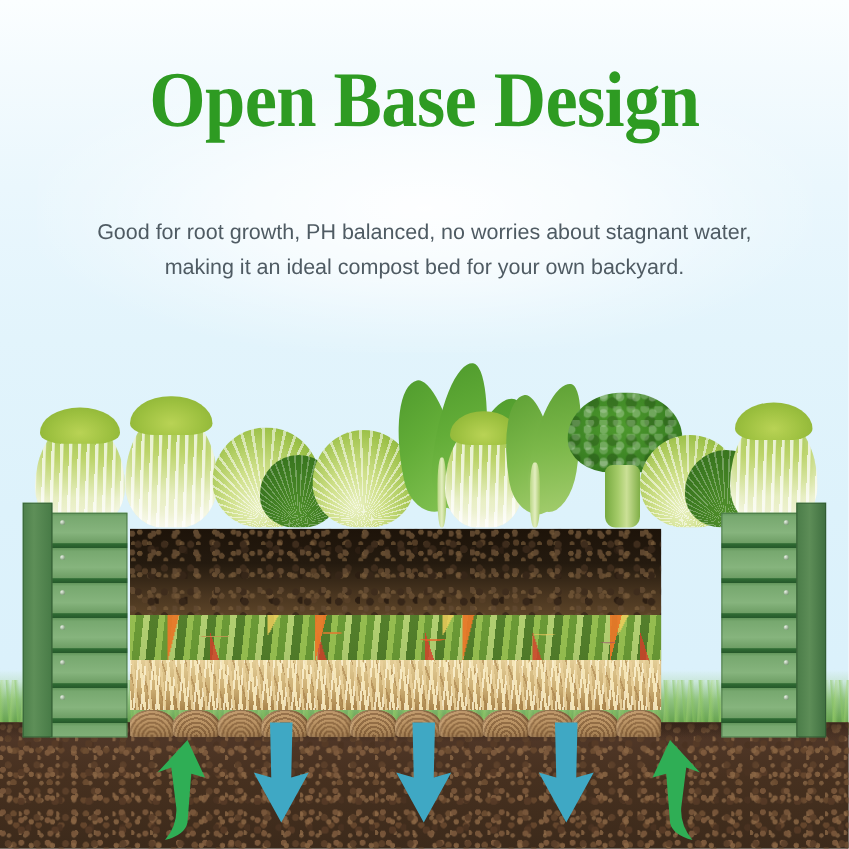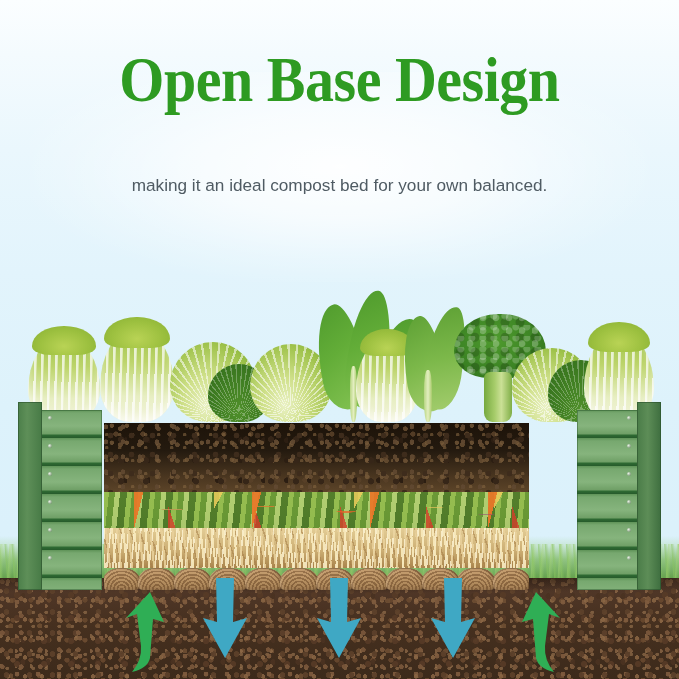--- a/index.html
+++ b/index.html
@@ -400,21 +400,22 @@
 </head>
 <body>
 
 <div class="poster">
 
   <div class="glow"></div>
 
   <div class="headline">Open Base Design</div>
 
   <div class="subtitle">
-    <span>making it an ideal compost bed for your own balanced.</span>
+    <span>Good for root growth, PH balanced, no worries about stagnant water,</span>
+    <span>making it an ideal compost bed for your own backyard.</span>
   </div>
 
   <div class="grass"></div>
   <div class="soil-ground"></div>
   <div class="scene-shadow"></div>
 
   <div class="bed">
 
     <div class="veg-row">
       <div class="veg napa" style="left:10px;  width:72px; height:84px;"></div>

